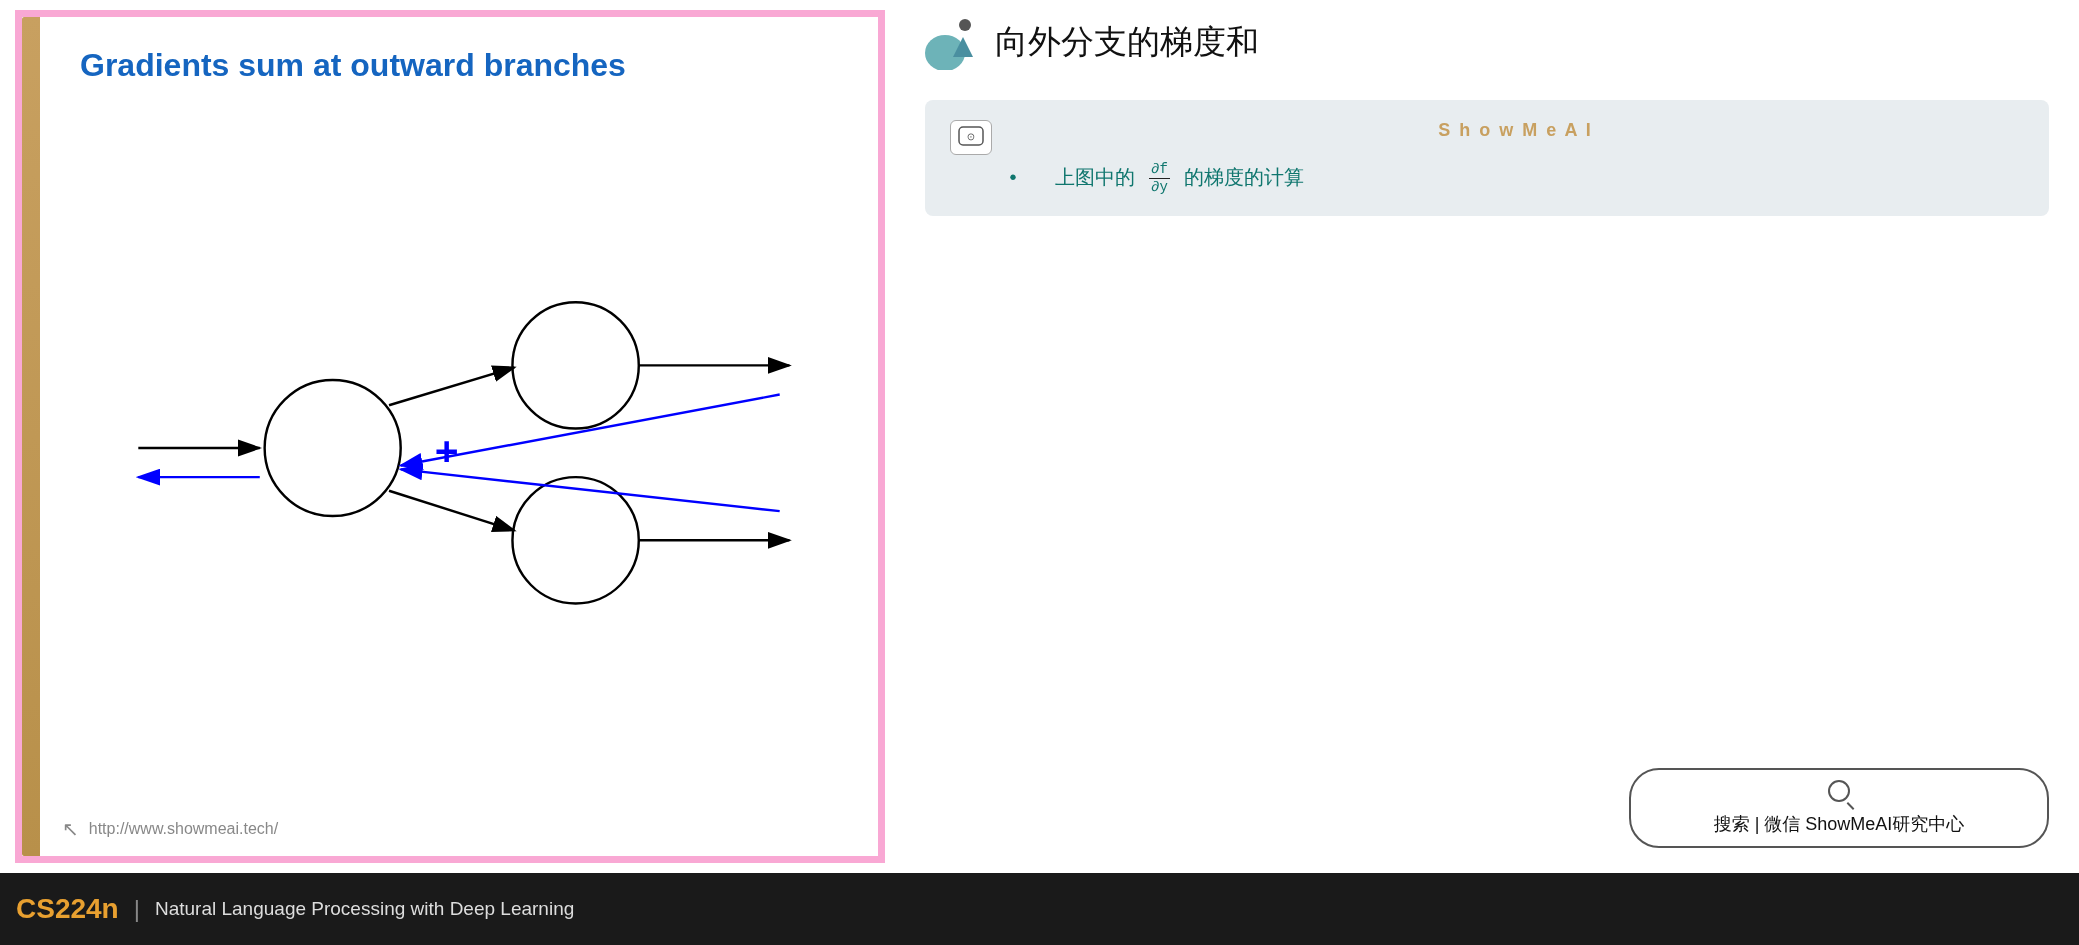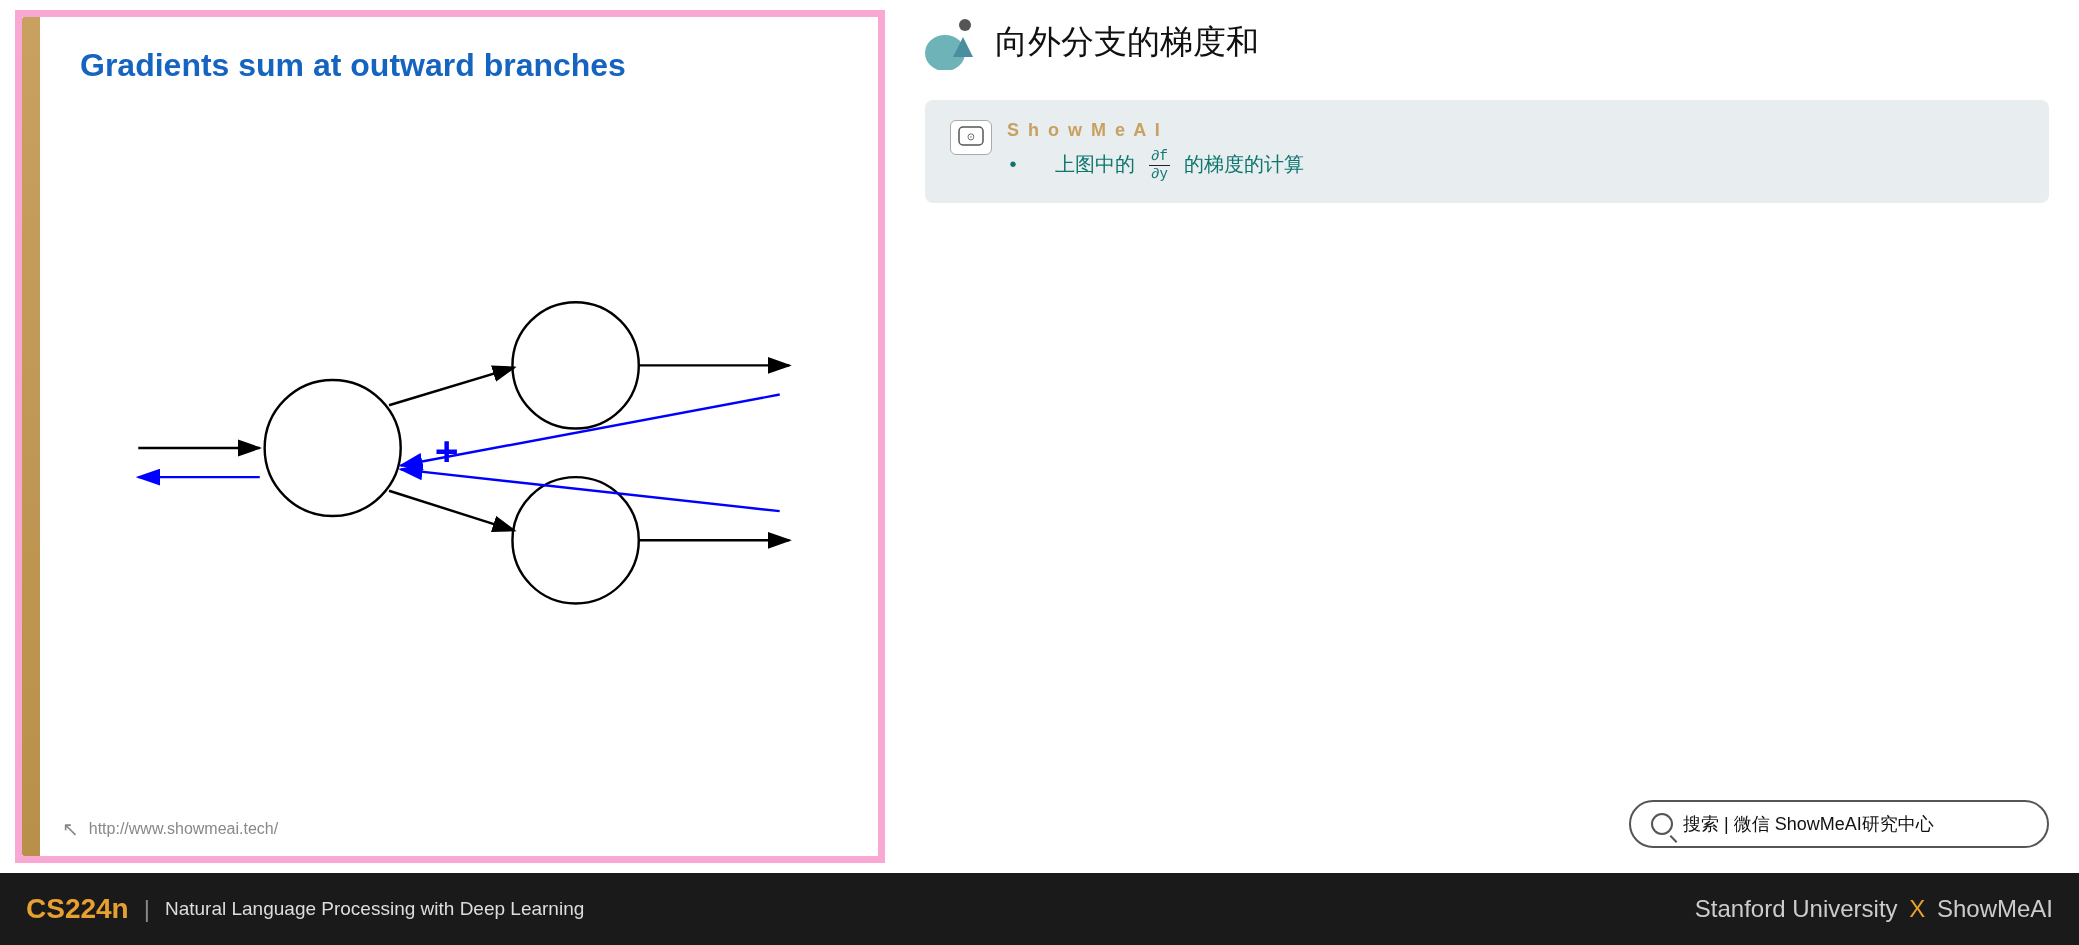--- a/index.html
+++ b/index.html
@@ -145,26 +145,26 @@
       white-space: nowrap;
       min-width: 40px;
       text-align: center;
     }
 
     .card-content {
       flex: 1;
     }
 
     .showmeai-label {
-      text-align: left;
+      text-align: center;
       color: #c8a060;
       font-size: 18px;
       font-weight: bold;
       letter-spacing: 2px;
-      margin-bottom: 7px;
+      margin-bottom: 20px;
     }
 
     .card-text {
       font-size: 20px;
       color: #0f766e;
       line-height: 1.6;
       font-family: Liberation Mono, monospace;
     }
 
     .fraction {
@@ -188,20 +188,21 @@
     }
 
     .search-box {
       display: flex;
       align-items: center;
       border: 2px solid #555;
       border-radius: 30px;
       padding: 10px 20px;
       gap: 10px;
       width: 420px;
+      flex-direction: column;
     }
 
     .search-icon-circle {
       width: 22px;
       height: 22px;
       border: 2px solid #555;
       border-radius: 50%;
       position: relative;
     }
     .search-icon-circle::after {
@@ -220,21 +221,21 @@
       color: #111;
     }
 
     
     .bottom-bar {
       height: 72px;
       background: #1a1a1a;
       display: flex;
       align-items: center;
       justify-content: space-between;
-      padding: 0 26px;
+      padding: 0 16px;
     }
 
     .bottom-left {
       display: flex;
       align-items: center;
       gap: 15px;
     }
 
     .cs224n-label {
       color: #e8a030;
@@ -380,18 +381,13 @@
 
   </div>
 </div>
 
 <div class="bottom-bar">
   <div class="bottom-left">
     <span class="cs224n-label">CS224n</span>
     <span class="bottom-divider">|</span>
     <span class="course-name">Natural Language Processing with Deep Learning</span>
   </div>
-  <div class="bottom-right">
-    <span class="stanford-text">Stanford University</span>
-    <span class="x-separator">X</span>
-    <span class="showmeai-brand">ShowMeAI</span>
-  </div>
 </div>
 
 </body></html>

